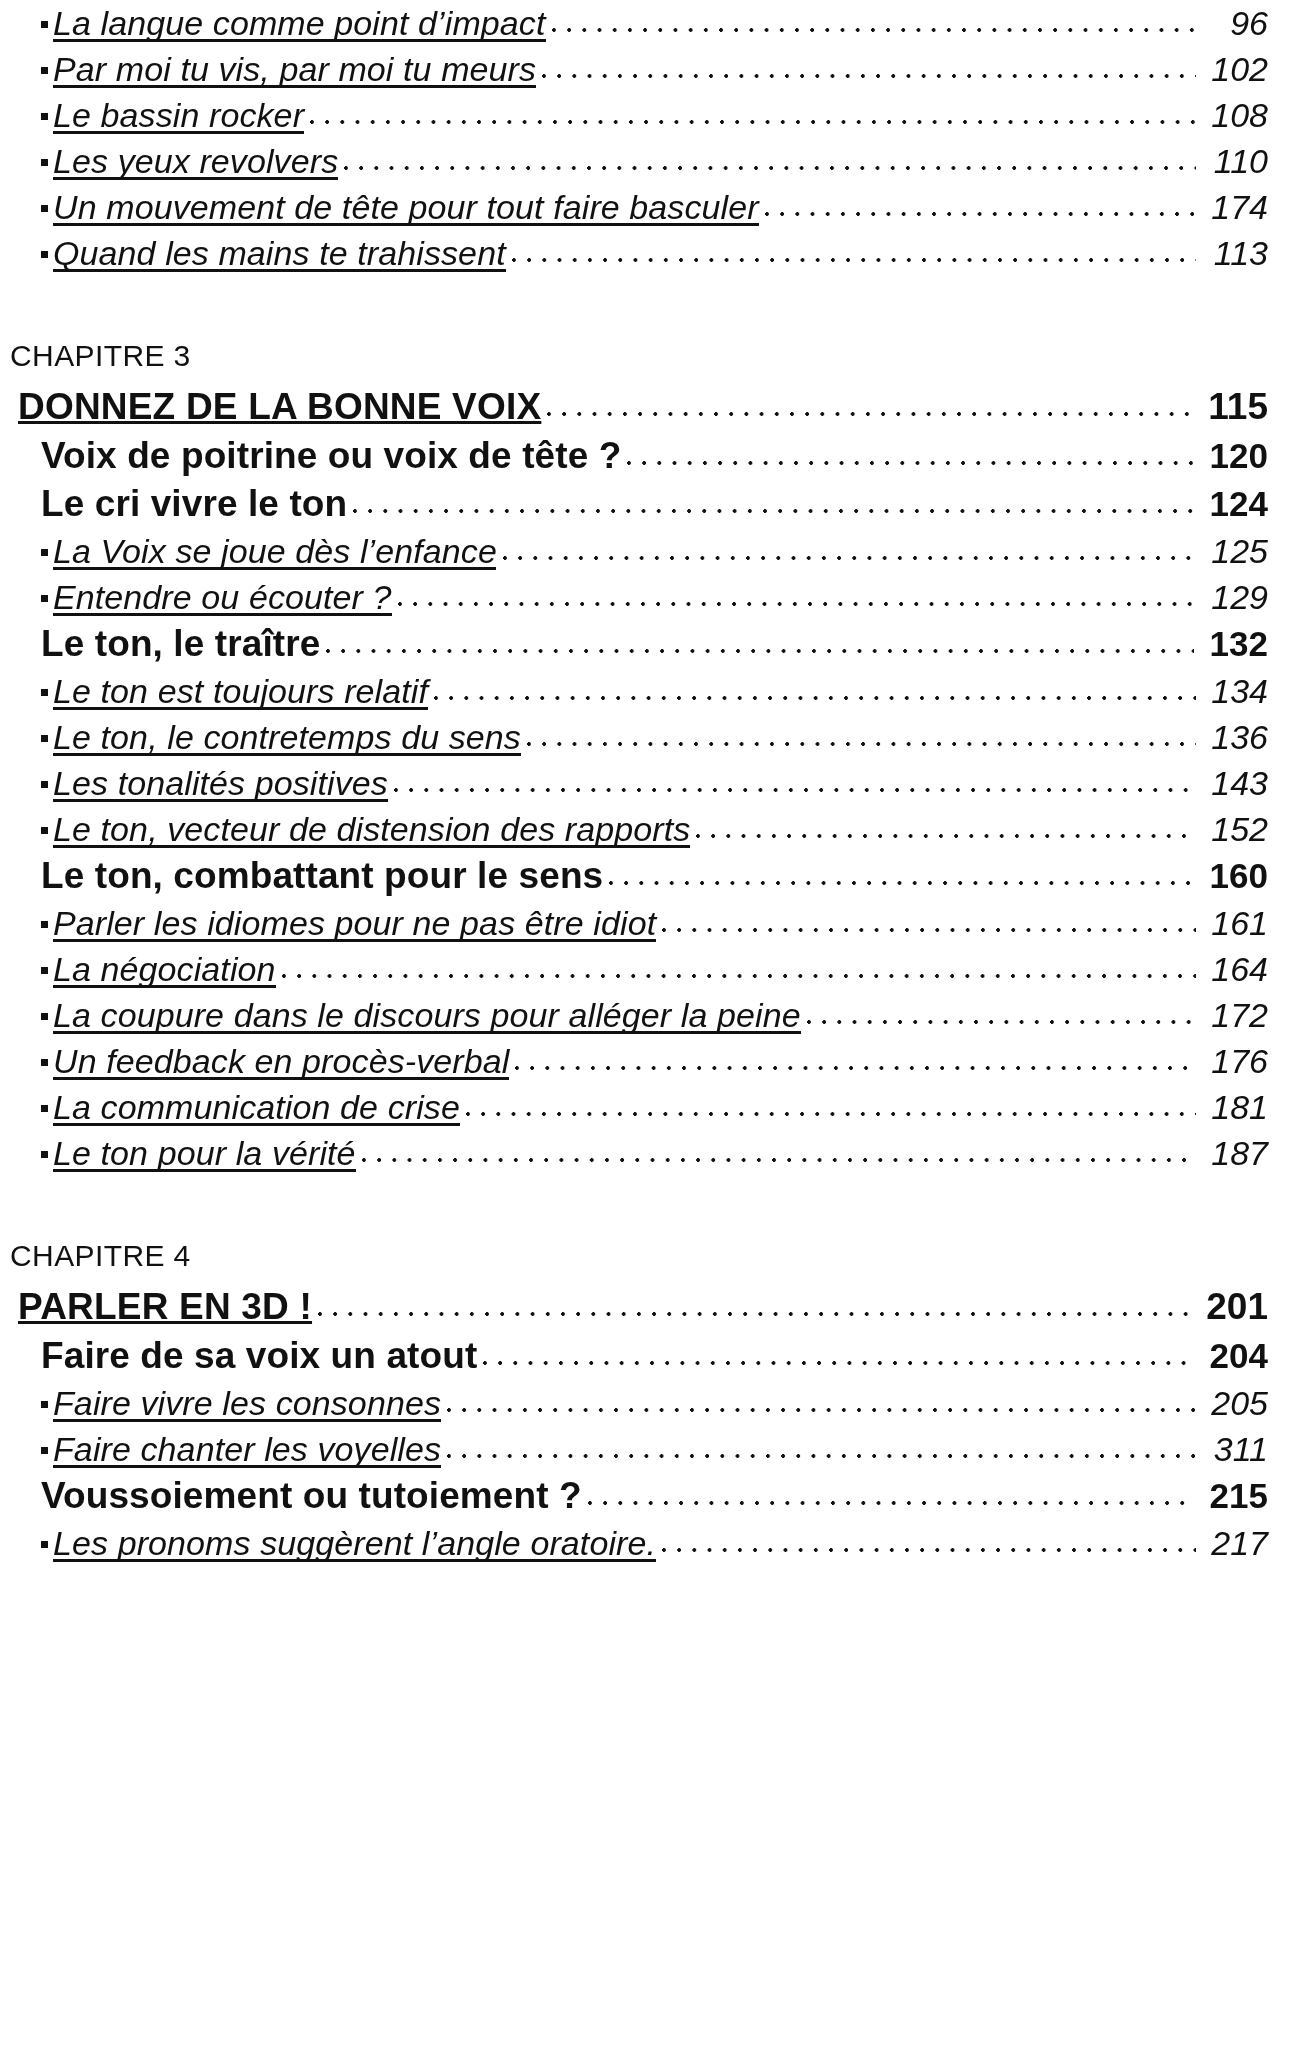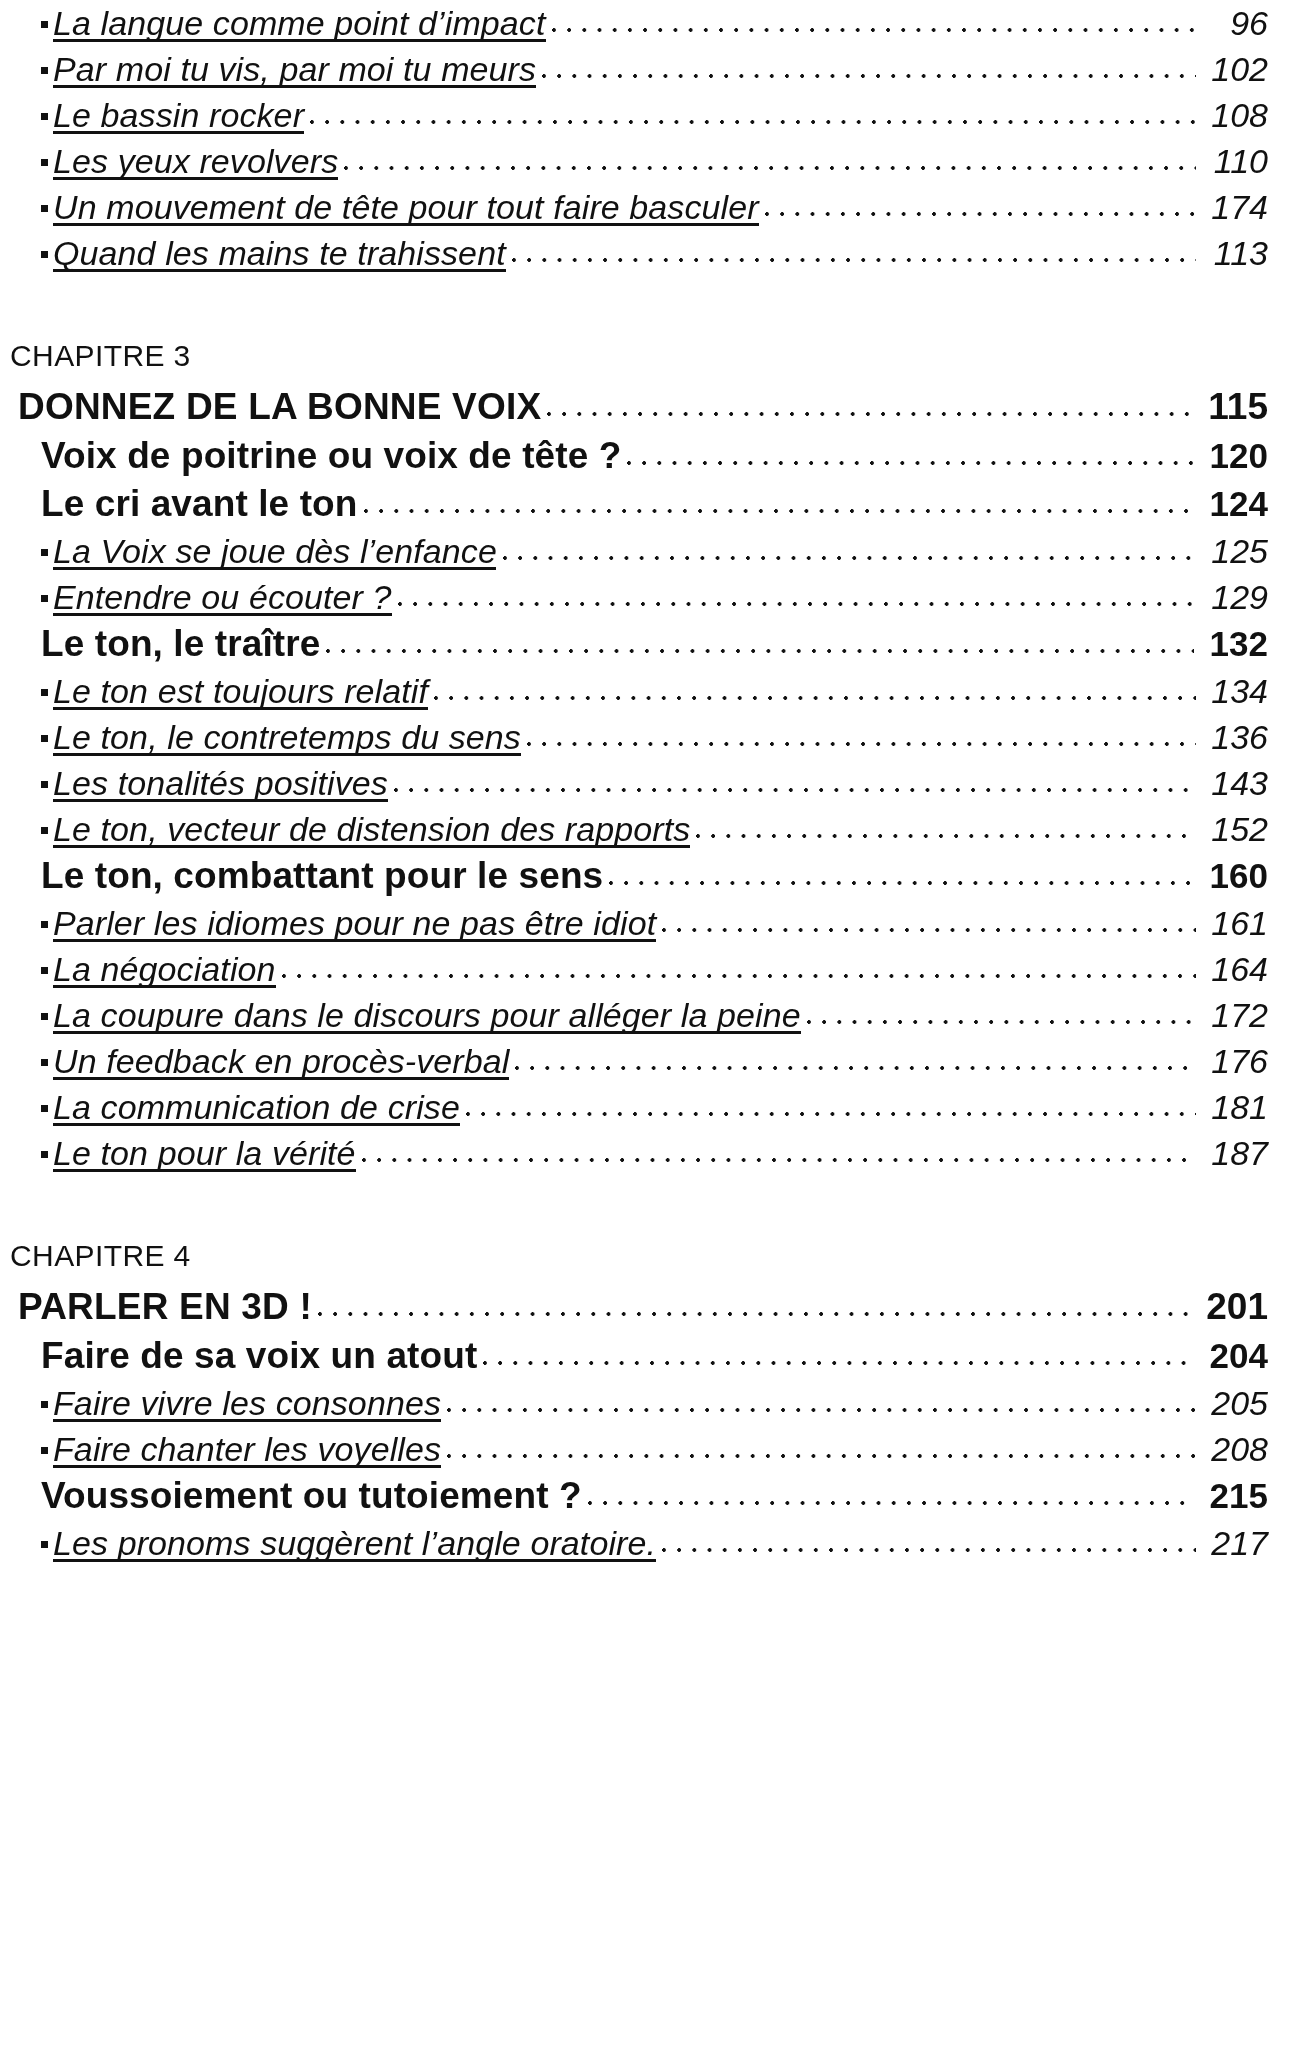--- a/index.html
+++ b/index.html
@@ -145,20 +145,21 @@
     padding-left: 18px;
   }
   .item-chapter .labelwrap {
     font-size: 37px;
     line-height: 50px;
     font-weight: bold;
   }
   .item-chapter .labelwrap .label {
     transform: scaleX(0.72);
     letter-spacing: 0.2px;
+    text-decoration: underline;
   }
   .item-chapter .pagewrap {
     font-size: 37px;
     line-height: 50px;
     font-weight: bold;
     width: 72px;
   }
 
   .spacer-chapter { height: 62px; }
   .spacer-small   { height: 8px; }
@@ -218,21 +219,21 @@
       <span class="labelwrap"><span class="label">DONNEZ DE LA BONNE VOIX</span></span>
       <span class="leader"></span>
       <span class="pagewrap"><span class="pageno">115</span></span>
     </div>
     <div class="row item-section">
       <span class="labelwrap"><span class="label">Voix de poitrine ou voix de tête ?</span></span>
       <span class="leader"></span>
       <span class="pagewrap"><span class="pageno">120</span></span>
     </div>
     <div class="row item-section">
-      <span class="labelwrap"><span class="label">Le cri avant le ton</span></span>
+      <span class="labelwrap"><span class="label">Le cri vivre le ton</span></span>
       <span class="leader"></span>
       <span class="pagewrap"><span class="pageno">124</span></span>
     </div>
     <div class="row item-sub">
       <span class="bullet"></span>
       <span class="labelwrap"><span class="label">La Voix se joue dès l’enfance</span></span>
       <span class="leader"></span>
       <span class="pagewrap"><span class="pageno">125</span></span>
       <span class="underline" style="width: 443px;"></span>
     </div>
@@ -342,21 +343,21 @@
       <span class="bullet"></span>
       <span class="labelwrap"><span class="label">Faire vivre les consonnes</span></span>
       <span class="leader"></span>
       <span class="pagewrap"><span class="pageno">205</span></span>
       <span class="underline" style="width: 388px;"></span>
     </div>
     <div class="row item-sub">
       <span class="bullet"></span>
       <span class="labelwrap"><span class="label">Faire chanter les voyelles</span></span>
       <span class="leader"></span>
-      <span class="pagewrap"><span class="pageno">208</span></span>
+      <span class="pagewrap"><span class="pageno">311</span></span>
       <span class="underline" style="width: 388px;"></span>
     </div>
     <div class="row item-section">
       <span class="labelwrap"><span class="label">Voussoiement ou tutoiement ?</span></span>
       <span class="leader"></span>
       <span class="pagewrap"><span class="pageno">215</span></span>
     </div>
     <div class="row item-sub">
       <span class="bullet"></span>
       <span class="labelwrap"><span class="label">Les pronoms suggèrent l’angle oratoire.</span></span>

